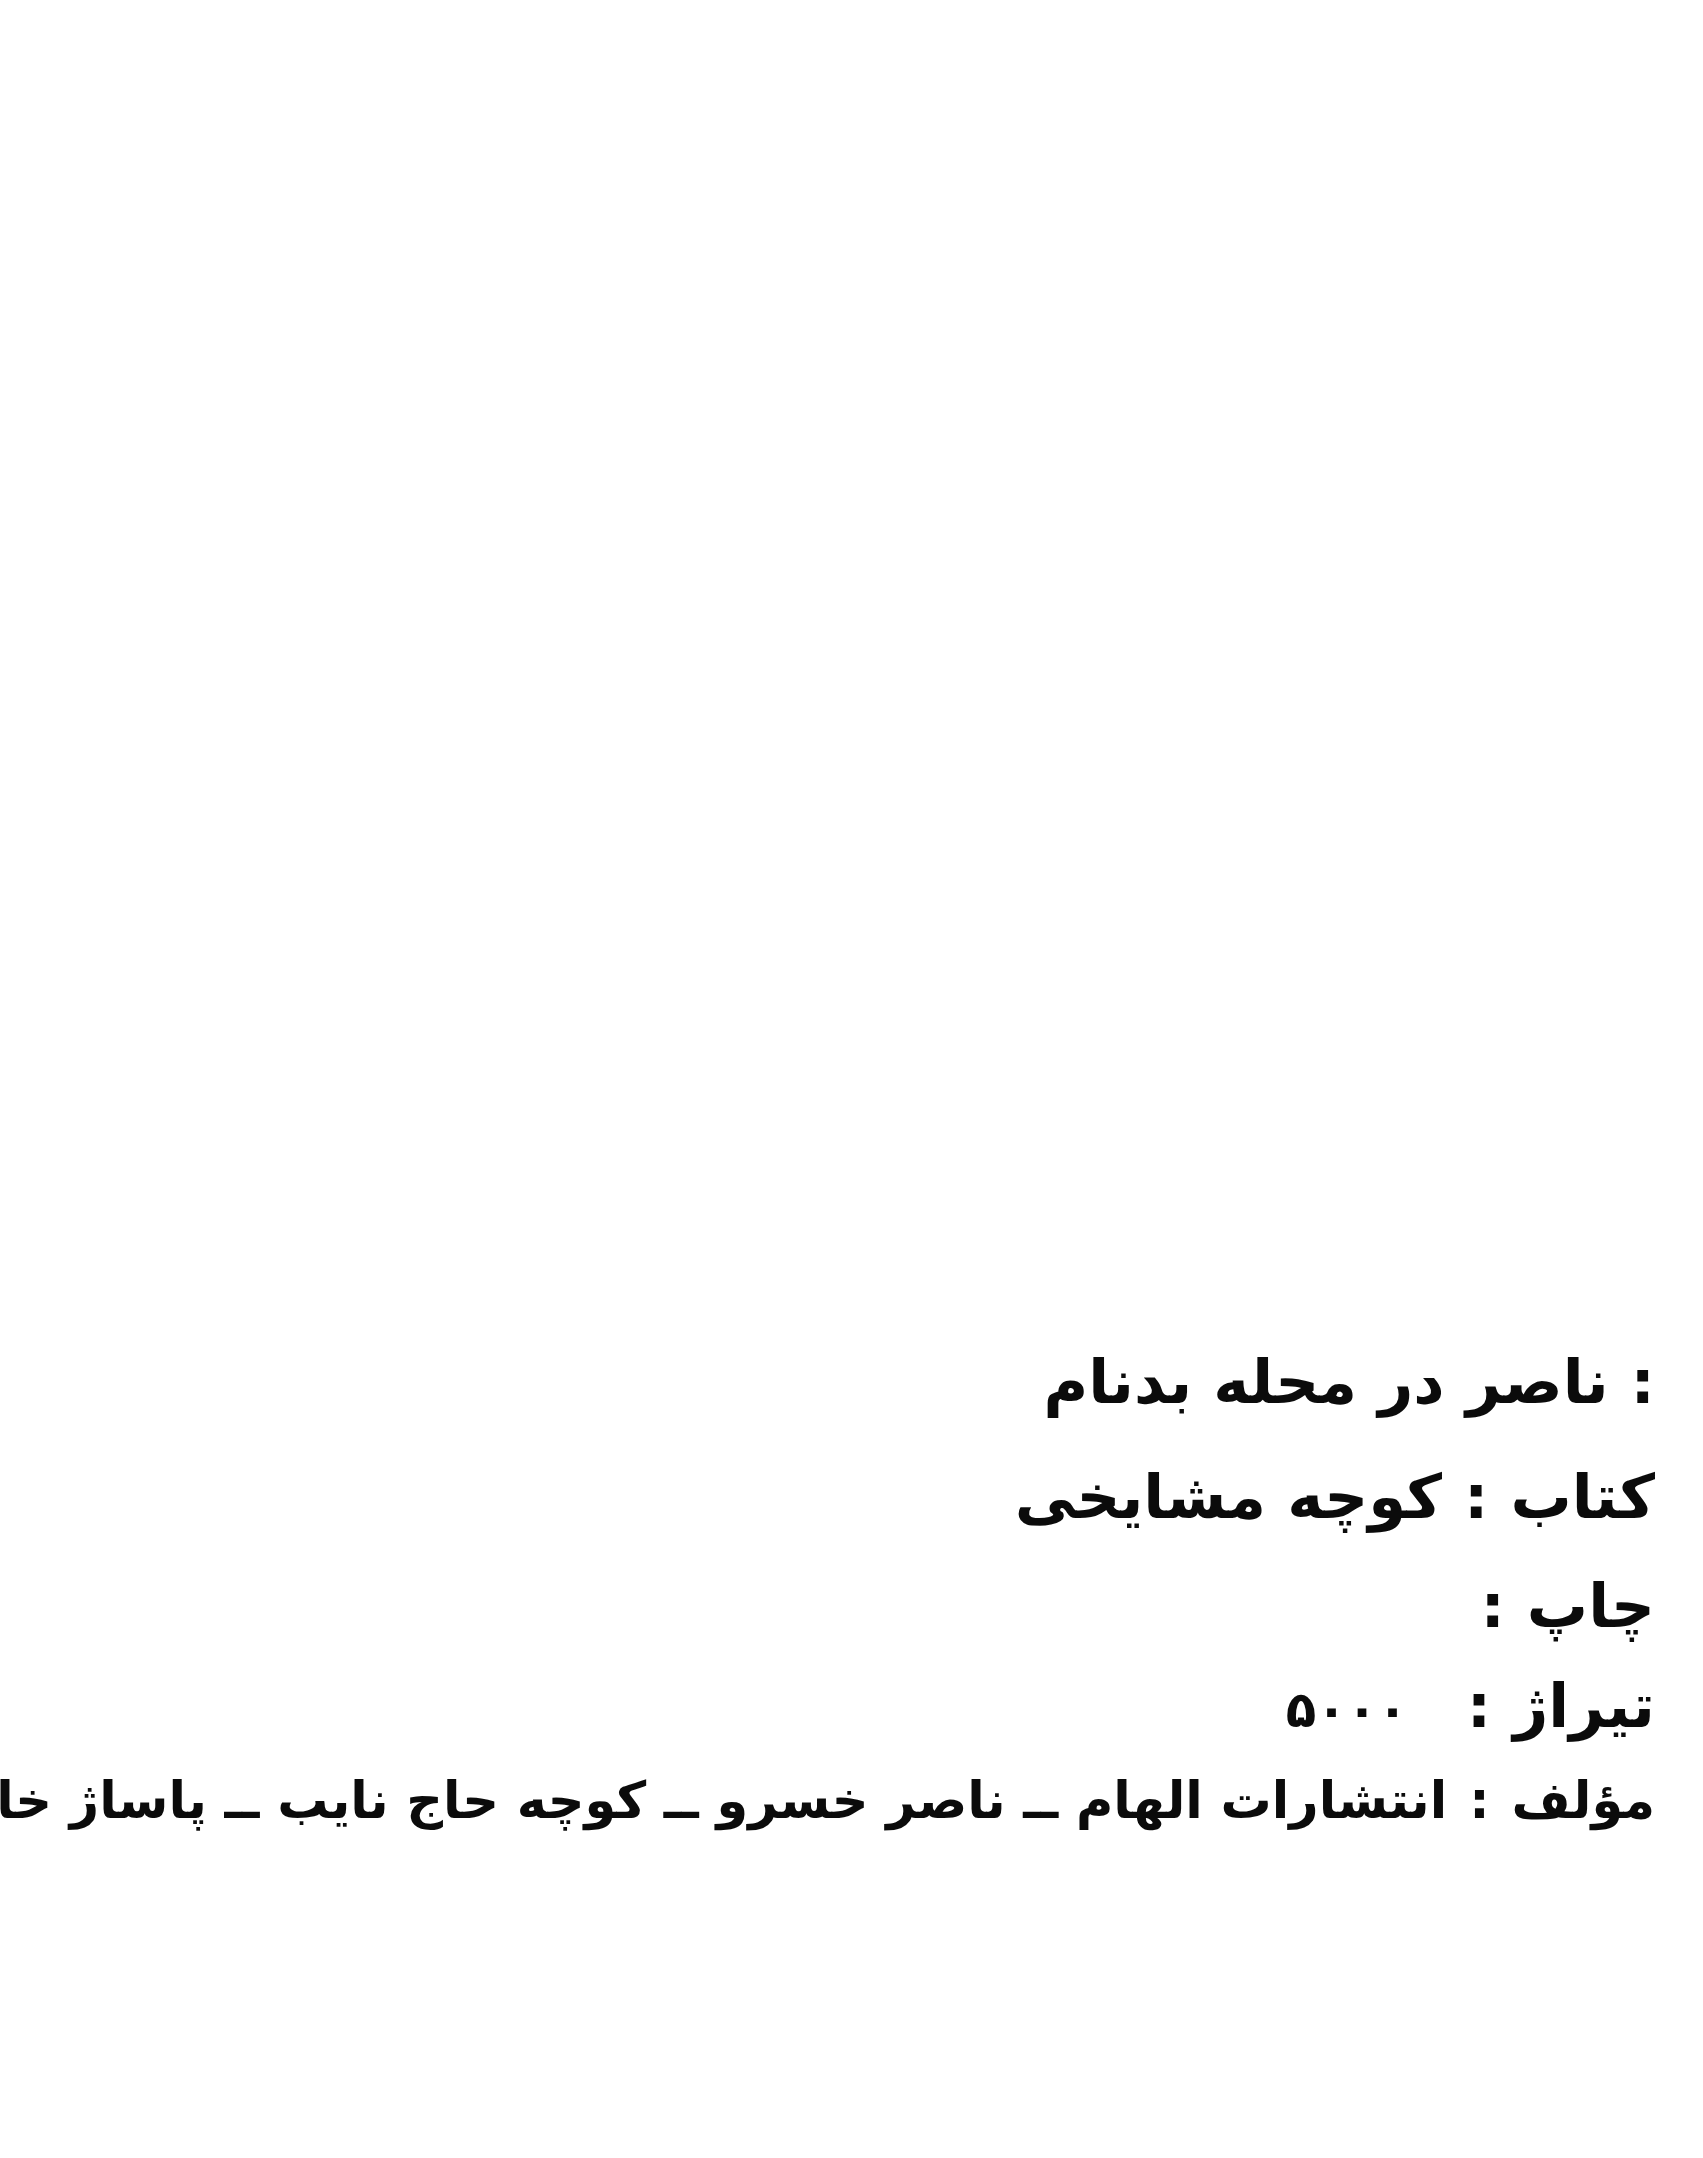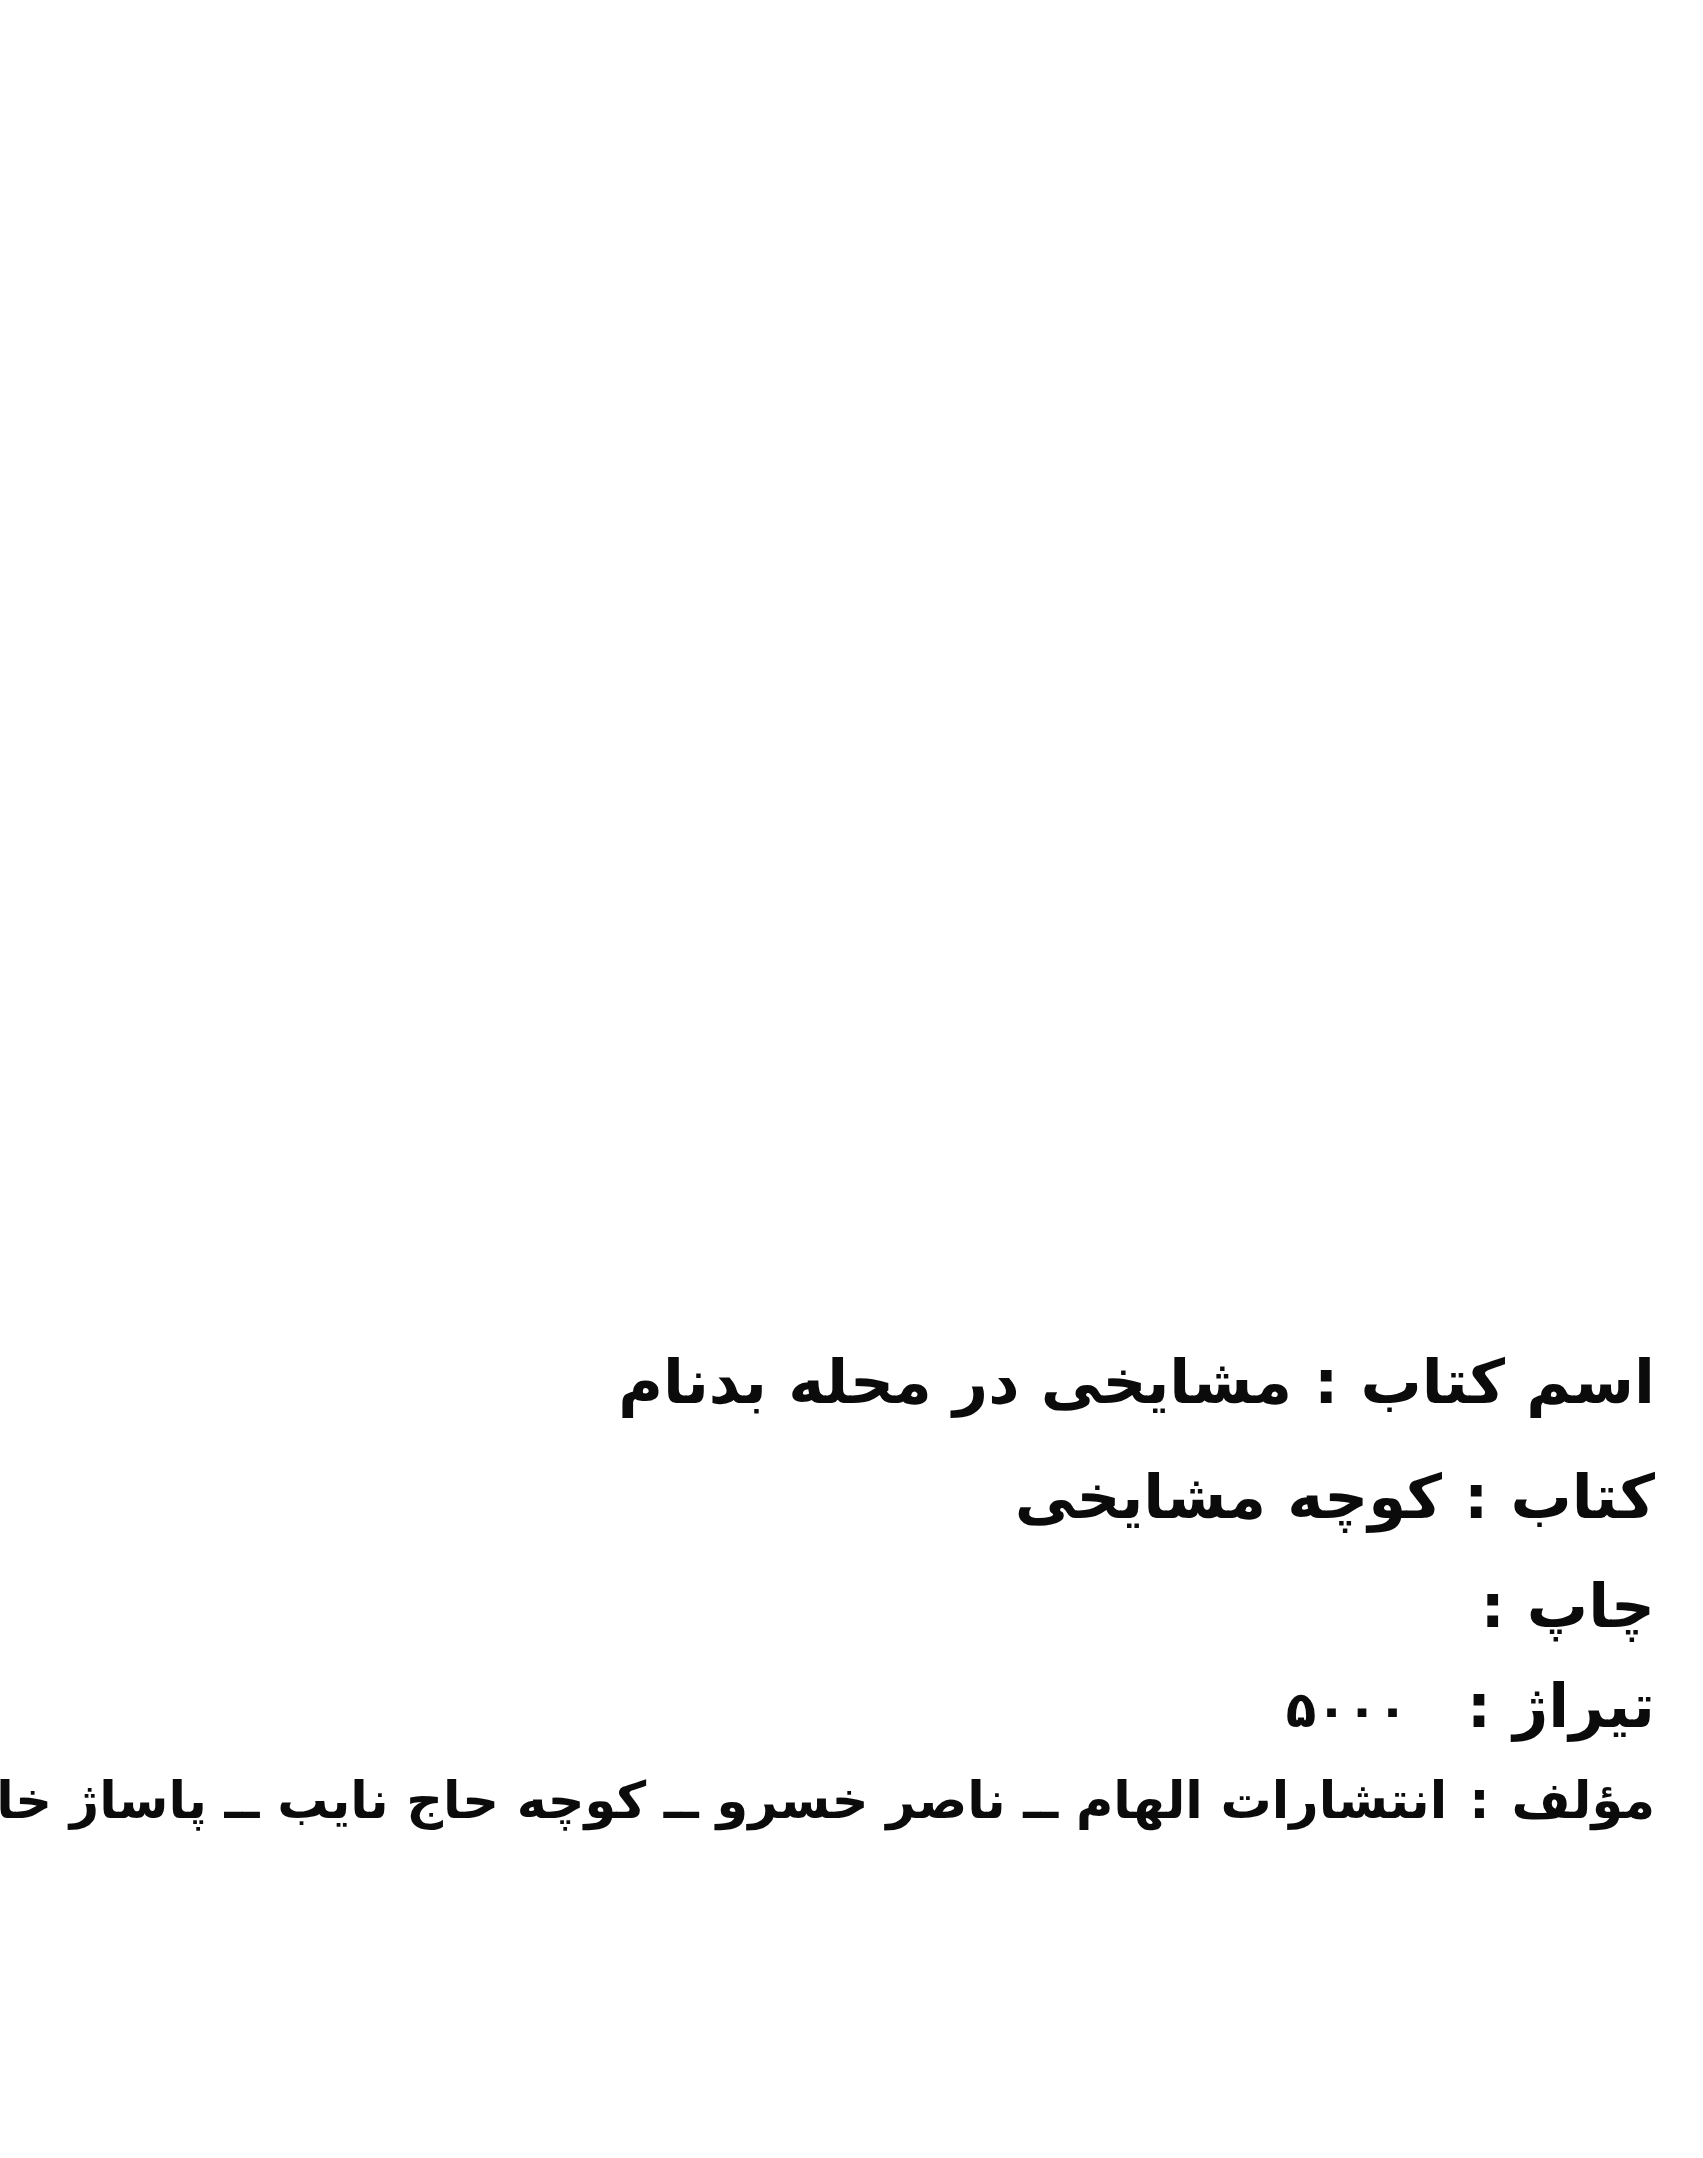--- a/index.html
+++ b/index.html
@@ -45,23 +45,22 @@
     letter-spacing: 5px;
   }
   .value:empty { display: none; }
 </style>
 </head>
 <body>
 
 <div class="page">
 
   <div class="colophon-row row-book-title">
-    <span class="label">اسم کتاب</span>
     <span class="sep">:</span>
-    <span class="value">مشایخی در محله بدنام</span>
+    <span class="value">ناصر در محله بدنام</span>
   </div>
 
   <div class="colophon-row row-author">
     <span class="label">کتاب</span>
     <span class="sep">:</span>
     <span class="value">کوچه مشایخی</span>
   </div>
 
   <div class="colophon-row row-edition">
     <span class="label">چاپ</span>

